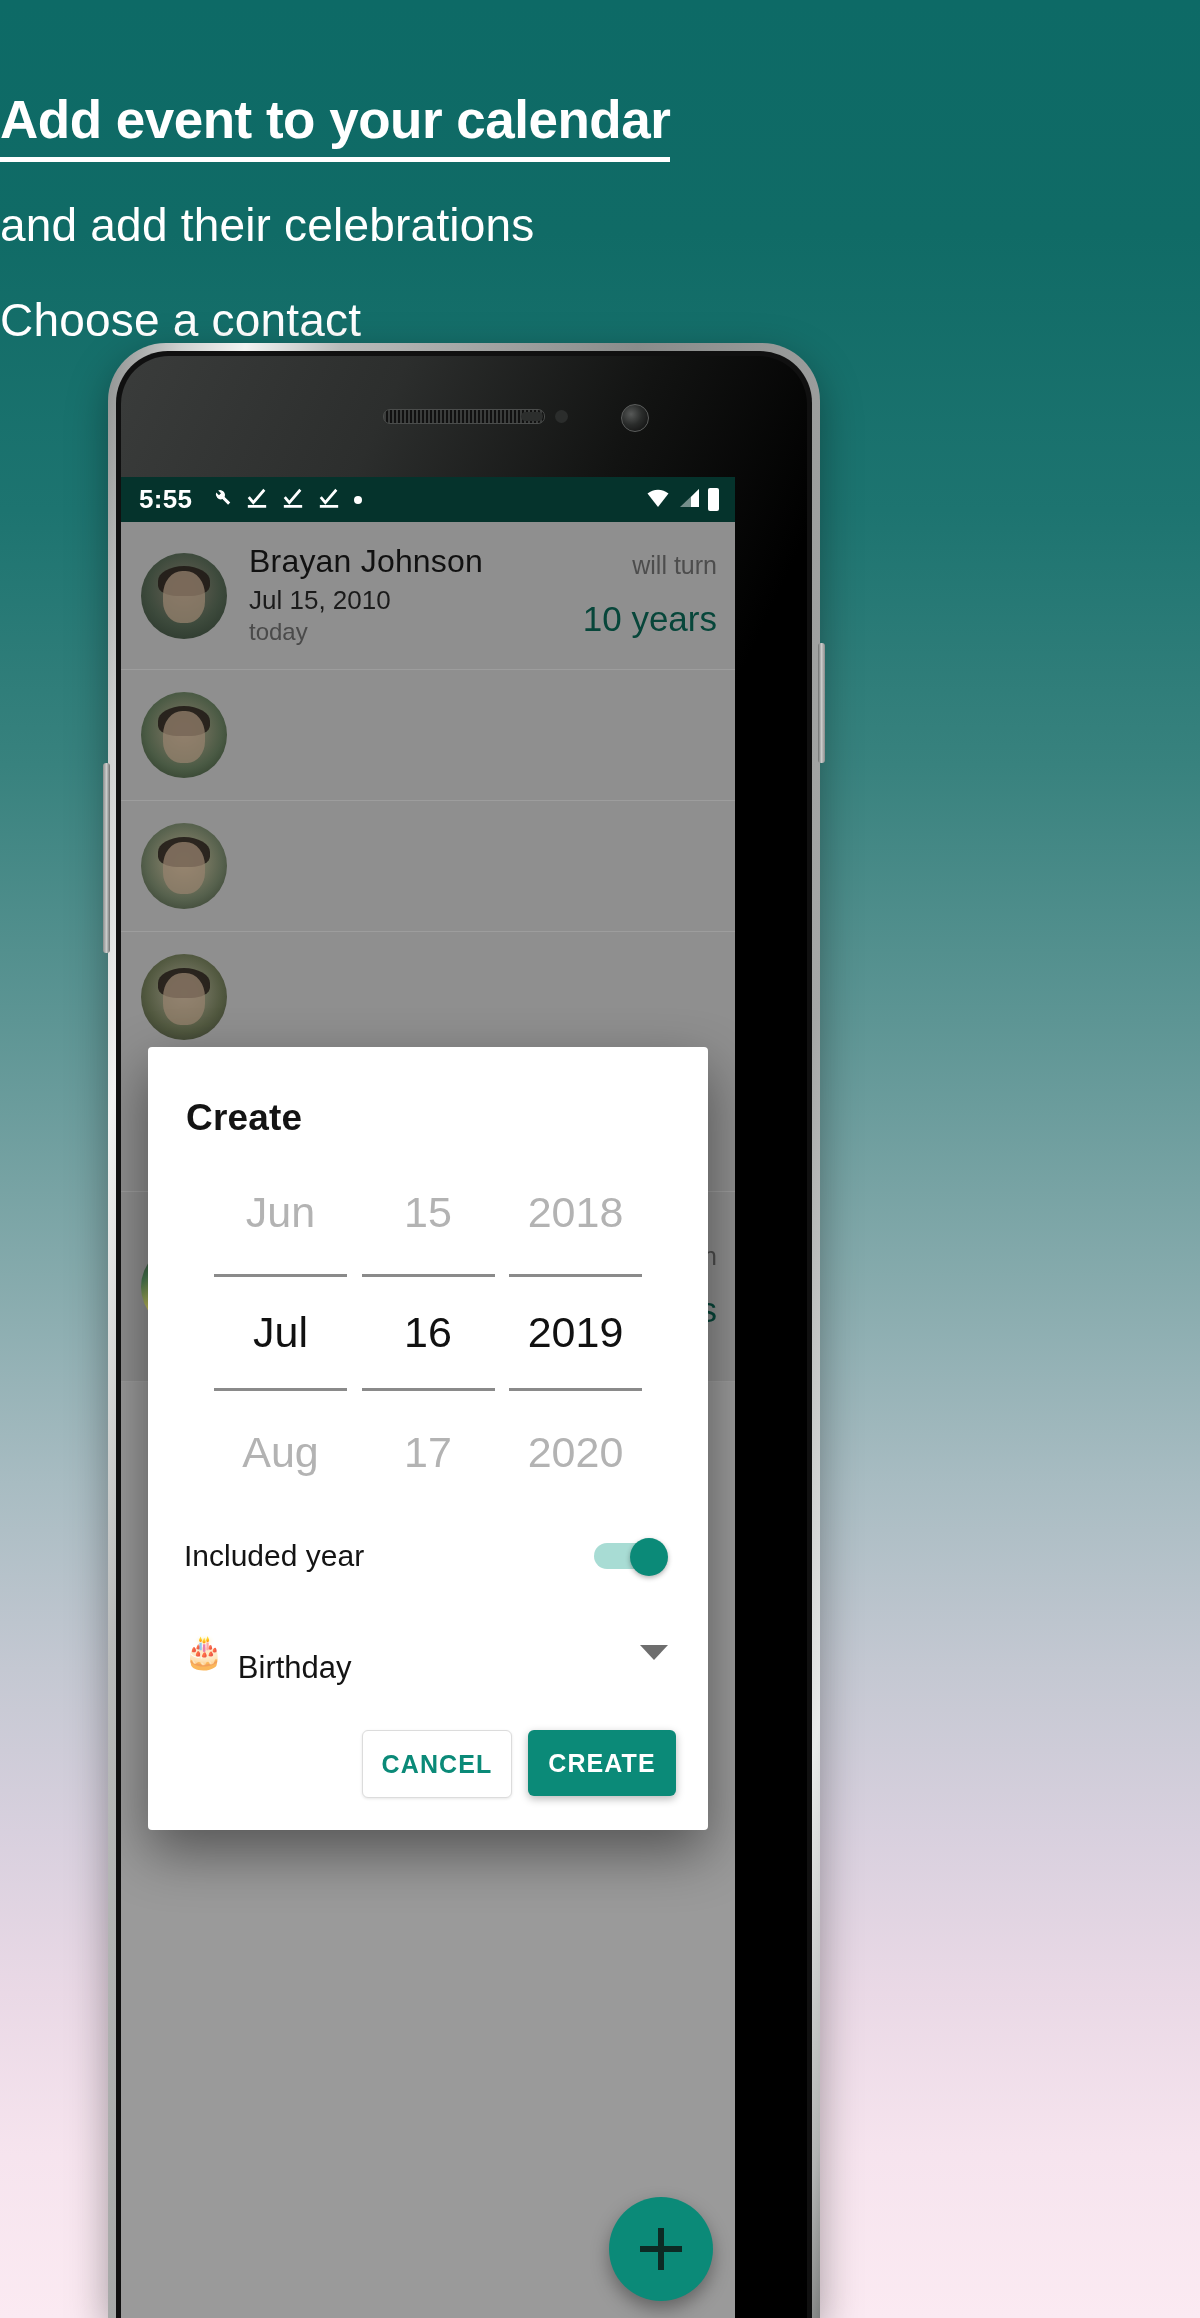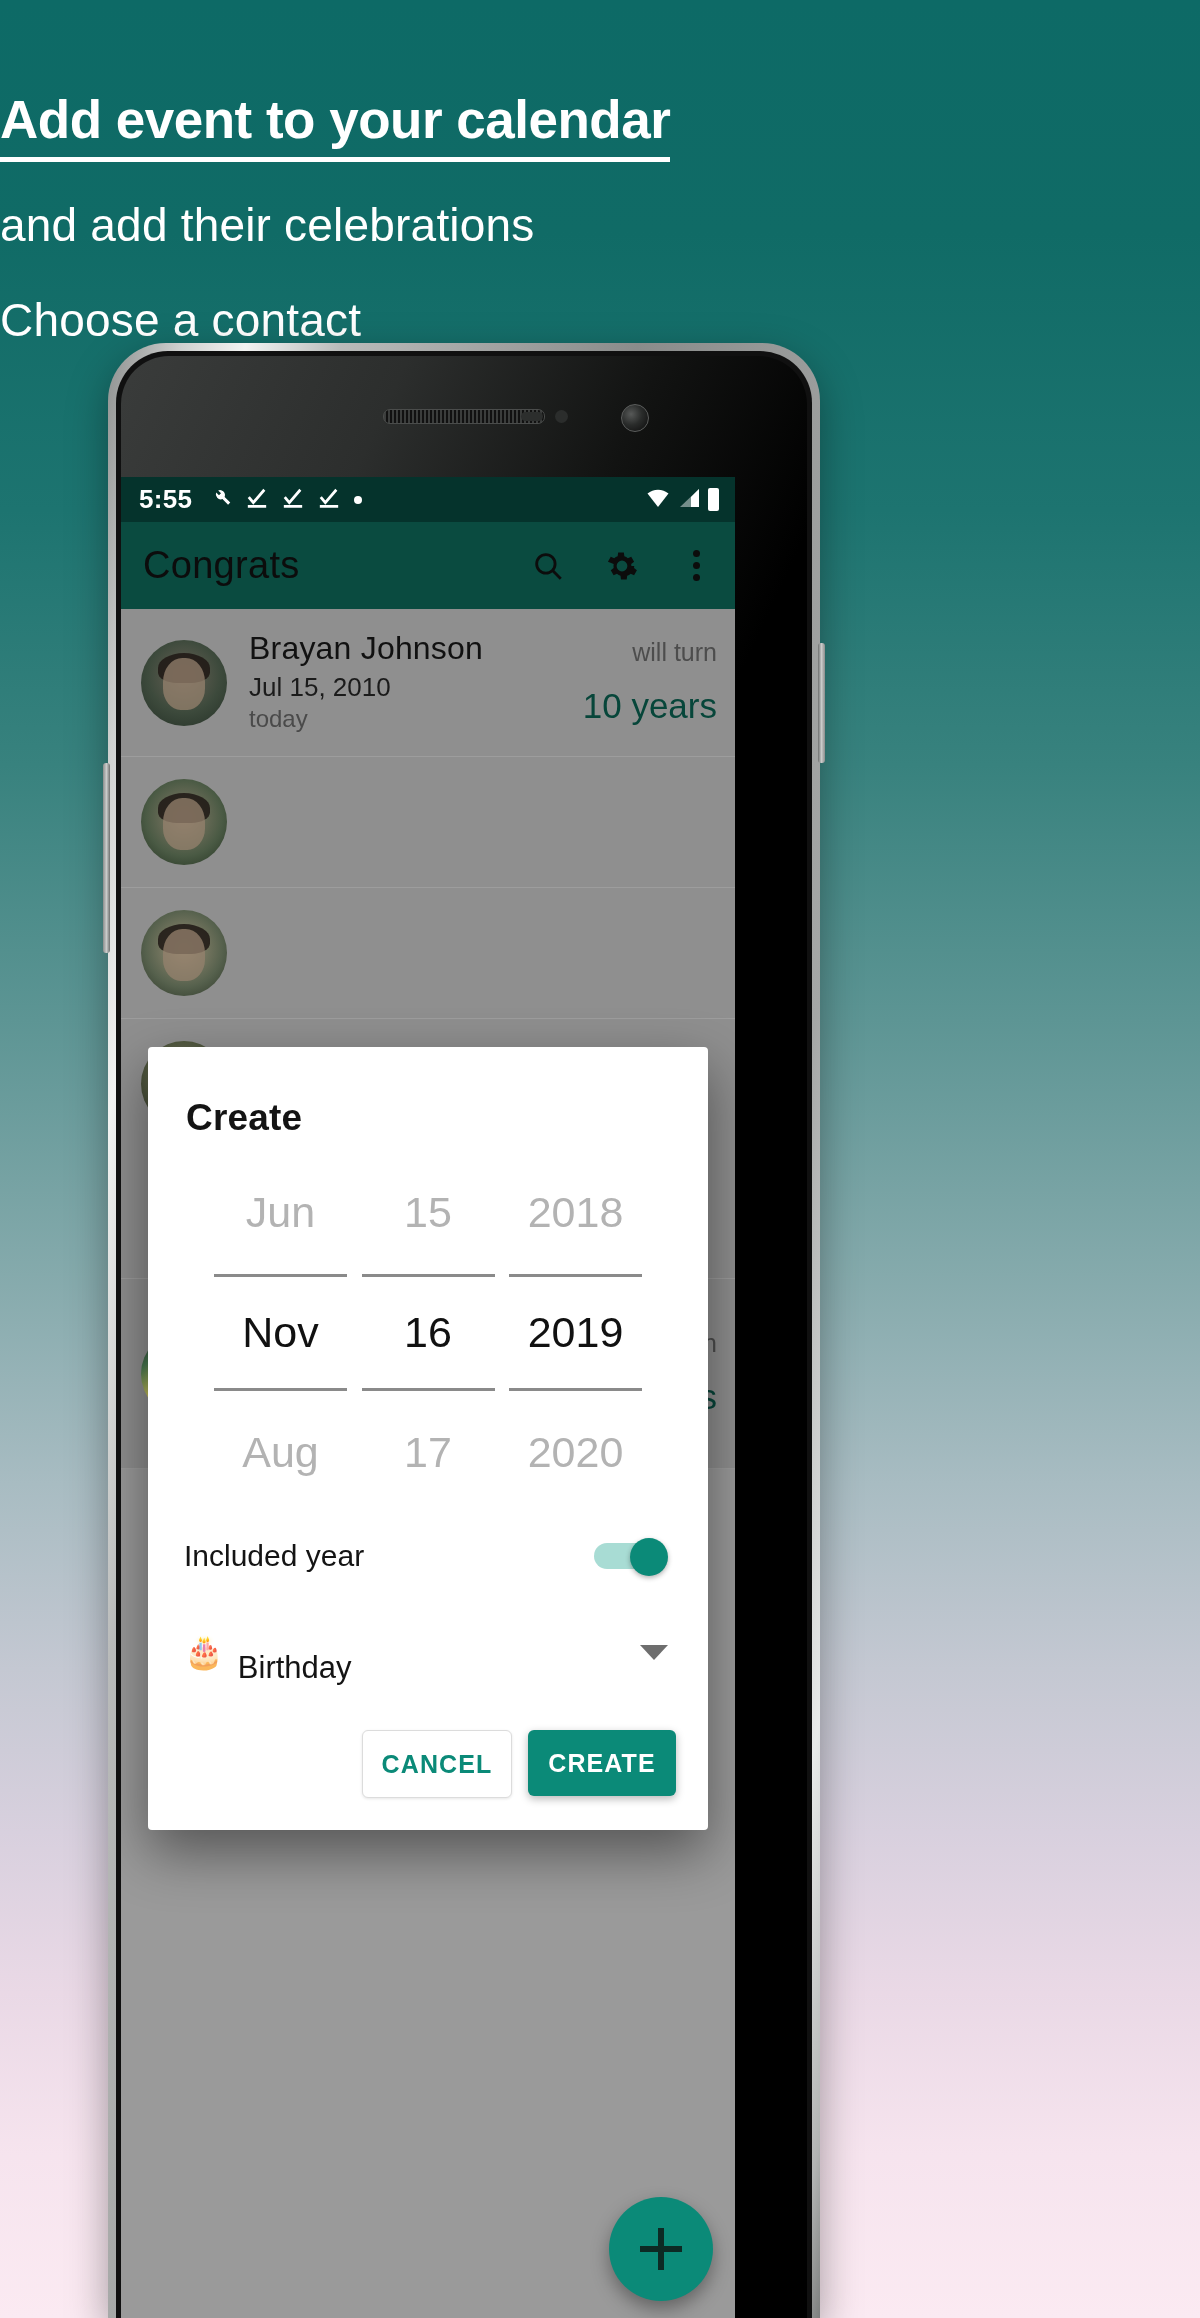--- a/index.html
+++ b/index.html
@@ -327,41 +327,20 @@
           <span>
             <svg class="icon-signal" viewBox="0 0 24 24">
                 <path d="M22 3v18H3L22 3z" fill="#fff" opacity="0.45"></path>
                 <path d="M22 3v18h-8V11L22 3z" fill="#fff"></path>
               </svg>
           </span>
           <span class="icon-battery"></span>
         </span>
       </div>
 
-      <div id="app-bar">
-        <span id="app-title">Congrats</span>
-        <span class="appbar-actions">
-          <span>
-            <svg class="appbar-icon" viewBox="0 0 24 24" fill="none" stroke="#0c0c0c" stroke-width="2">
-                <circle cx="10.5" cy="10.5" r="6.5"></circle>
-                <path d="M15.6 15.6L21 21"></path>
-              </svg>
-          </span>
-          <span>
-            <svg class="appbar-icon" viewBox="0 0 24 24" fill="#0c0c0c">
-                <path d="M12 8.2a3.8 3.8 0 1 0 0 7.6 3.8 3.8 0 0 0 0-7.6zm8.6 3.8c0 .5-.05 1-.12 1.45l2.05 1.6-2 3.45-2.4-.97c-.73.6-1.56 1.08-2.46 1.4L15.3 21.5h-4l-.37-2.57a8.5 8.5 0 0 1-2.46-1.4l-2.4.97-2-3.45 2.05-1.6a8.9 8.9 0 0 1 0-2.9L2.07 8.95l2-3.45 2.4.97c.73-.6 1.56-1.08 2.46-1.4L9.3 2.5h4l.37 2.57c.9.32 1.73.8 2.46 1.4l2.4-.97 2 3.45-2.05 1.6c.07.45.12.94.12 1.45z"></path>
-              </svg>
-          </span>
-          <span id="overflow-icon">
-            <i></i>
-              <i></i>
-              <i></i>
-          </span>
-        </span>
-      </div>
 
       <div id="contact-list">
 
         <div class="contact-row">
           <div class="avatar a1">
               <div class="hair"></div>
               <div class="face"></div>
             </div>
           <div class="contact-mid">
             <div class="contact-name">Brayan Johnson</div>
@@ -445,21 +424,21 @@
       <div id="dialog">
         <div id="dialog-title">Create</div>
 
         <div id="date-picker">
 
           <div class="spinner">
             <div class="spin-val spin-dim">Jun</div>
             <div class="sp-gap-top"></div>
             <div class="spin-rule"></div>
             <div class="sp-gap-mid"></div>
-            <div class="spin-val spin-sel">Nov</div>
+            <div class="spin-val spin-sel">Jul</div>
             <div class="sp-gap-bot"></div>
             <div class="spin-rule"></div>
             <div class="sp-gap-end"></div>
             <div class="spin-val spin-dim">Aug</div>
           </div>
 
           <div class="spinner">
             <div class="spin-val spin-dim">15</div>
             <div class="sp-gap-top"></div>
             <div class="spin-rule"></div>

